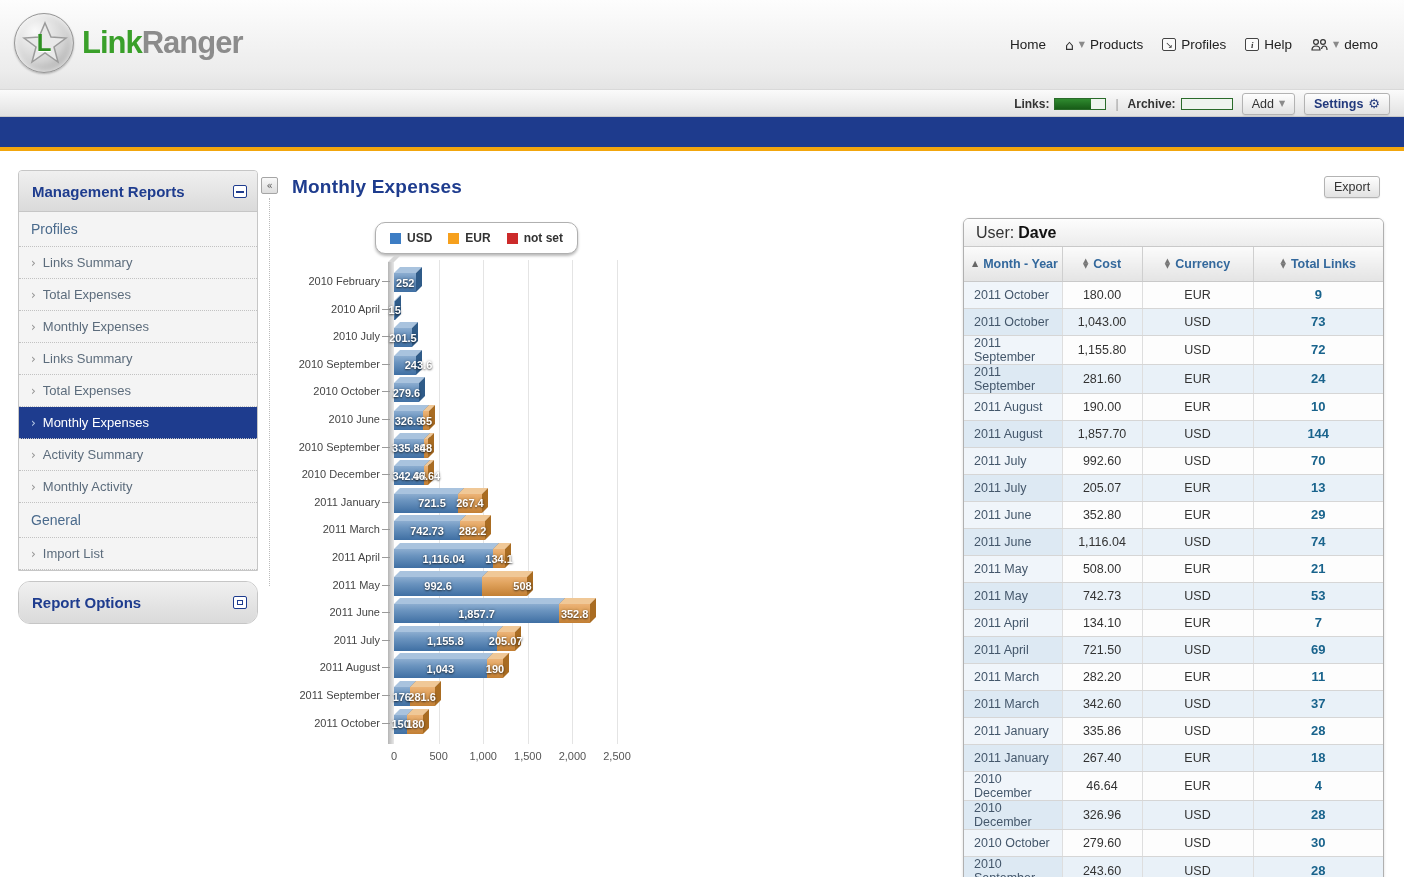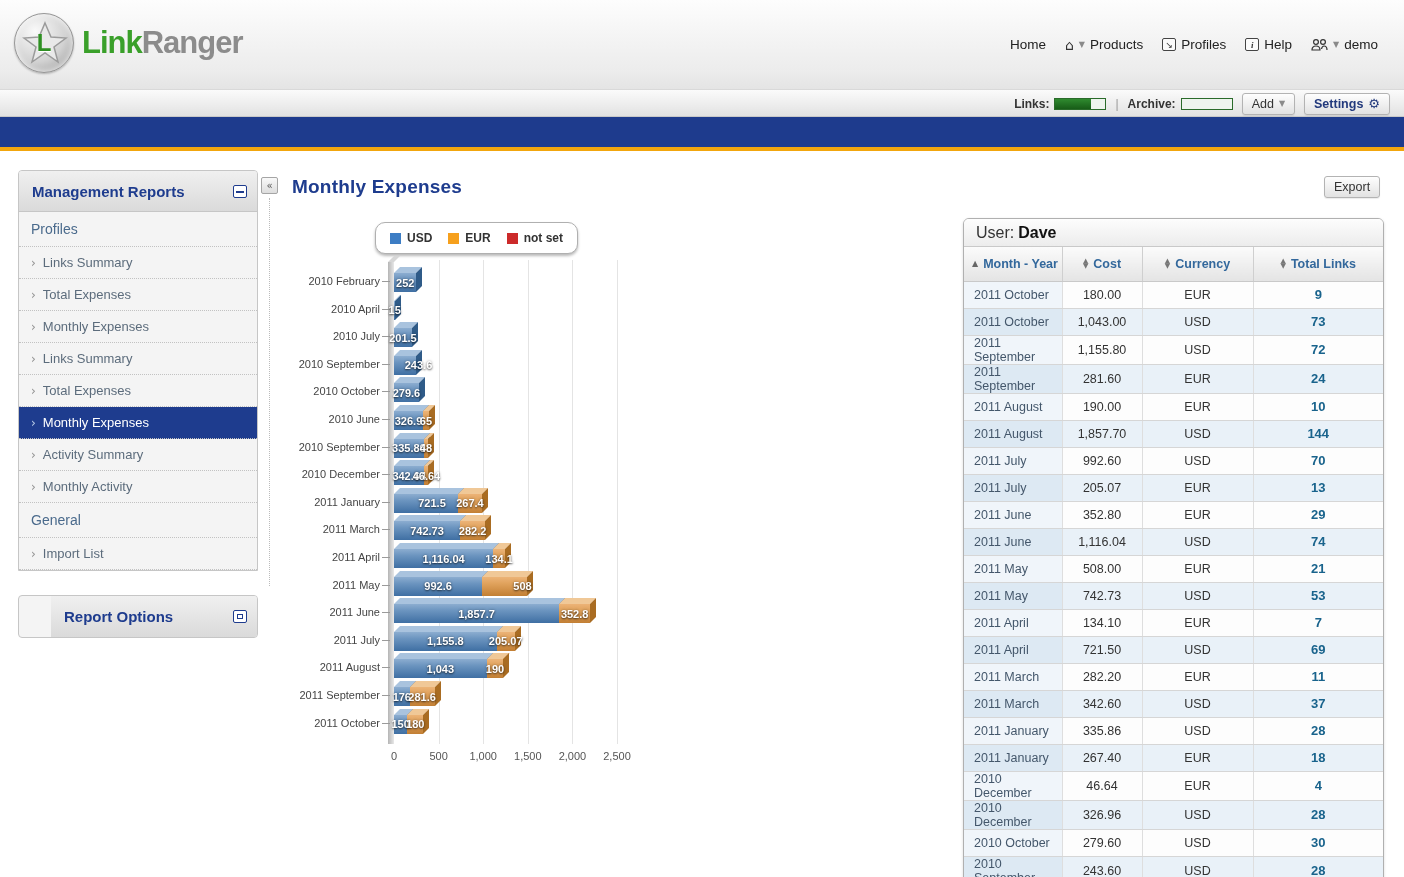--- a/index.html
+++ b/index.html
@@ -59,21 +59,21 @@
   .panel-title{color:#1e3c8e;font-weight:bold;font-size:15px;}
   .win-btn{width:14px;height:13px;border:1px solid #1e3c8e;border-radius:2px;position:relative;background:#fff;cursor:pointer;}
   .win-btn.min::after{content:"";position:absolute;left:2px;right:2px;top:5px;height:2px;background:#1e3c8e;}
   .win-btn.restore::after{content:"";position:absolute;left:3px;right:3px;top:3px;bottom:3px;border:1px solid #1e3c8e;}
   .sb-section-title{padding:9px 12px;font-size:14px;color:#4a6a8c;border-bottom:1px dotted #c2c2c2;}
   .sb-item{display:flex;align-items:center;gap:7px;padding:8px 12px;font-size:13px;color:#5c6c7c;
     border-bottom:1px dotted #c2c2c2;cursor:pointer;}
   .sb-item .arr{color:#8f8f8f;font-size:12px;font-family:"DejaVu Sans",sans-serif;}
   .sb-item.active{background:#1e3c8e;color:#fff;}
   .sb-item.active .arr{color:#bed0ea;}
-  .panel.options{margin-top:24px;border-radius:4px;padding-left:32px;}
+  .panel.options{margin-top:10px;border-radius:12px;}
   .panel.options .panel-header{border-bottom:none;}
 
   
   .collapse-btn{position:absolute;left:261px;top:177px;width:17px;height:17px;border:1px solid #a5a5a5;
     border-radius:2px;background:linear-gradient(180deg,#f9f9f9,#ddd);display:flex;align-items:center;
     justify-content:center;font-size:10px;color:#555;cursor:pointer;font-family:"DejaVu Sans",sans-serif;}
   .v-divider{position:absolute;left:269px;top:198px;height:388px;border-left:1px dotted #bbb;}
 
   
   .page-title{position:absolute;left:292px;top:176px;font-size:19px;font-weight:bold;color:#1e3c8e;letter-spacing:.2px;}

